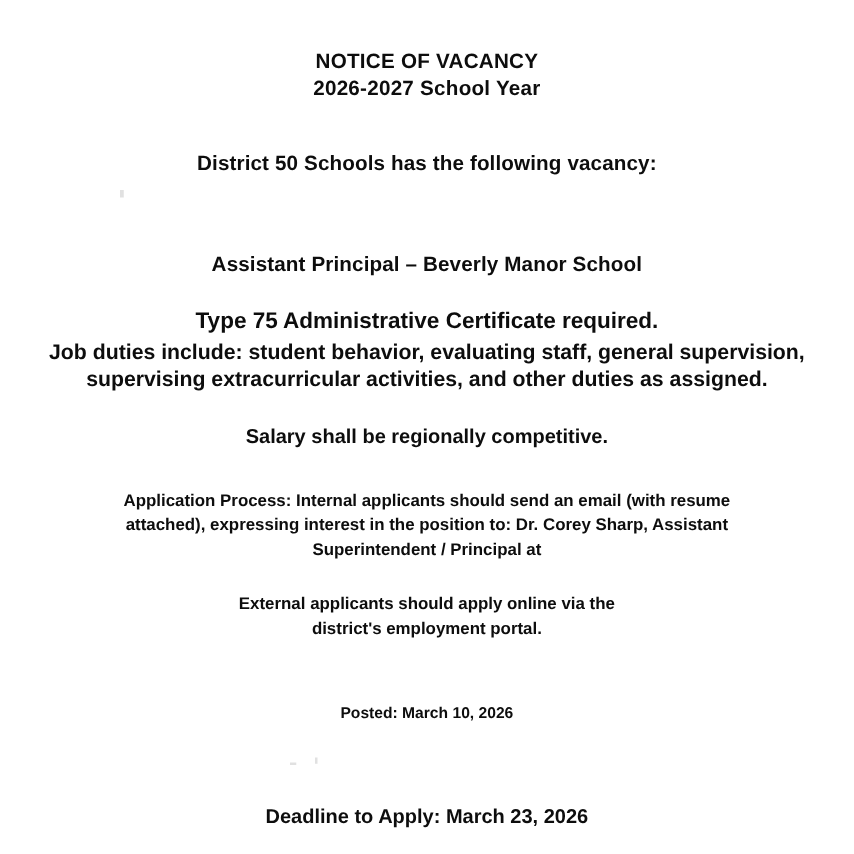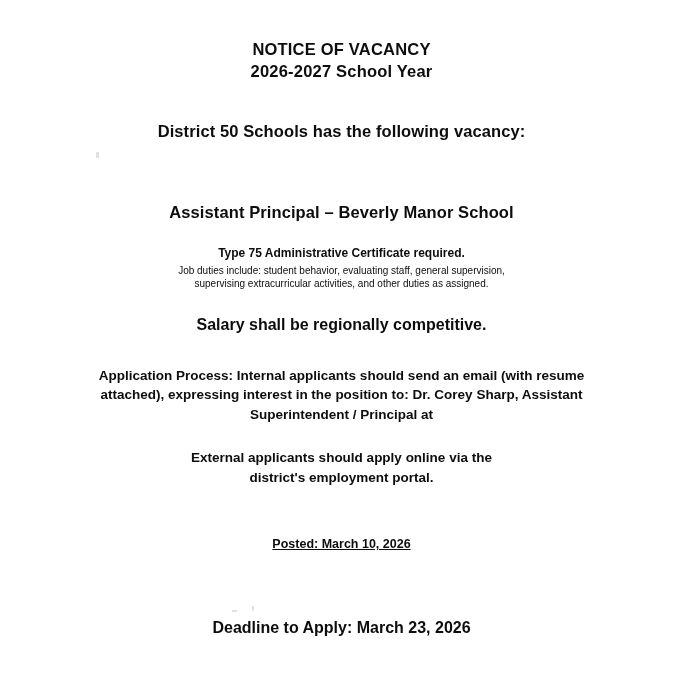--- a/index.html
+++ b/index.html
@@ -42,28 +42,28 @@
 
   .position {
     margin-top: 62px;
     font-size: 16.5px;
     font-weight: bold;
     letter-spacing: 0.1px;
   }
 
   .cert {
     margin-top: 24px;
-    font-size: 12px;
+    font-size: 18px;
     font-weight: bold;
   }
 
   .duties {
     margin-top: 4px;
-    font-size: 10px;
-    font-weight: normal;
+    font-size: 17px;
+    font-weight: bold;
     line-height: 1.3;
   }
   .duties .l2 { display: block; }
 
   .salary {
     margin-top: 26px;
     font-size: 16px;
     font-weight: bold;
   }
 
@@ -89,21 +89,20 @@
     font-size: 13.5px;
     font-weight: bold;
     line-height: 1.45;
   }
   .external .seg { display: block; text-align: center; }
 
   .posted {
     margin-top: 50px;
     font-size: 12.5px;
     font-weight: bold;
-    text-decoration: underline;
   }
 
   .deadline {
     margin-top: 68px;
     font-size: 16px;
     font-weight: bold;
   }
 
   
   .speck {

